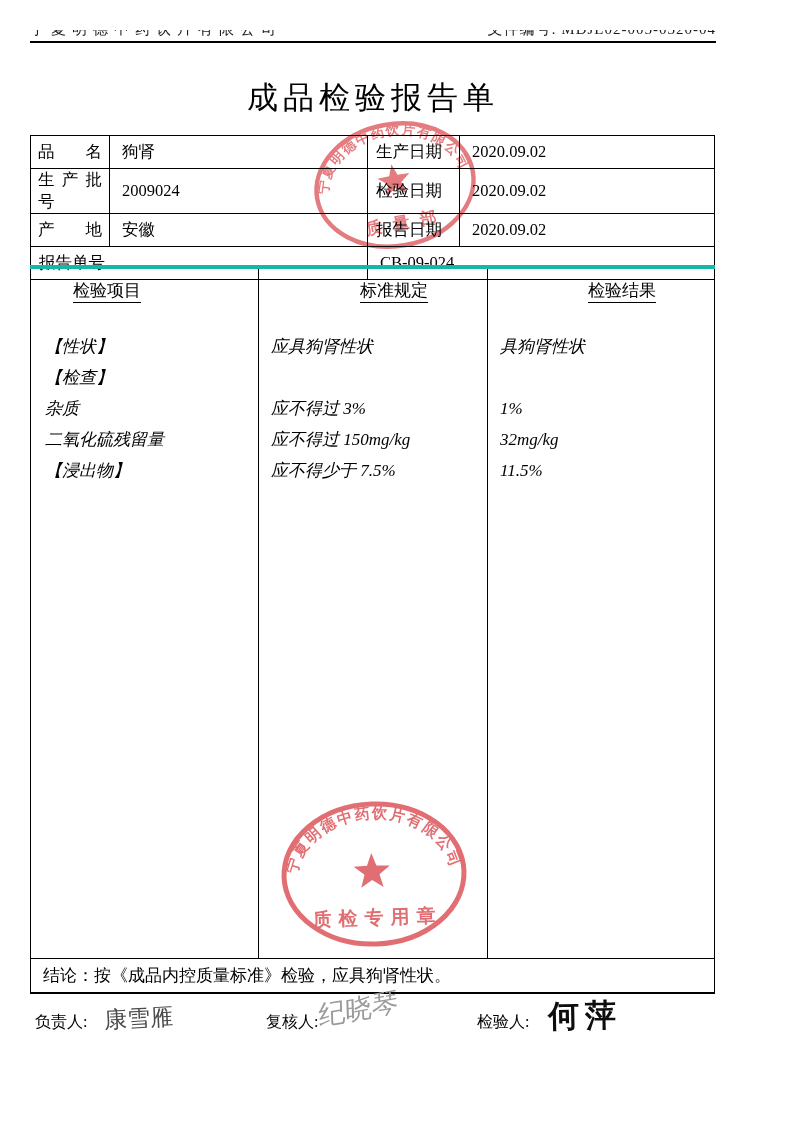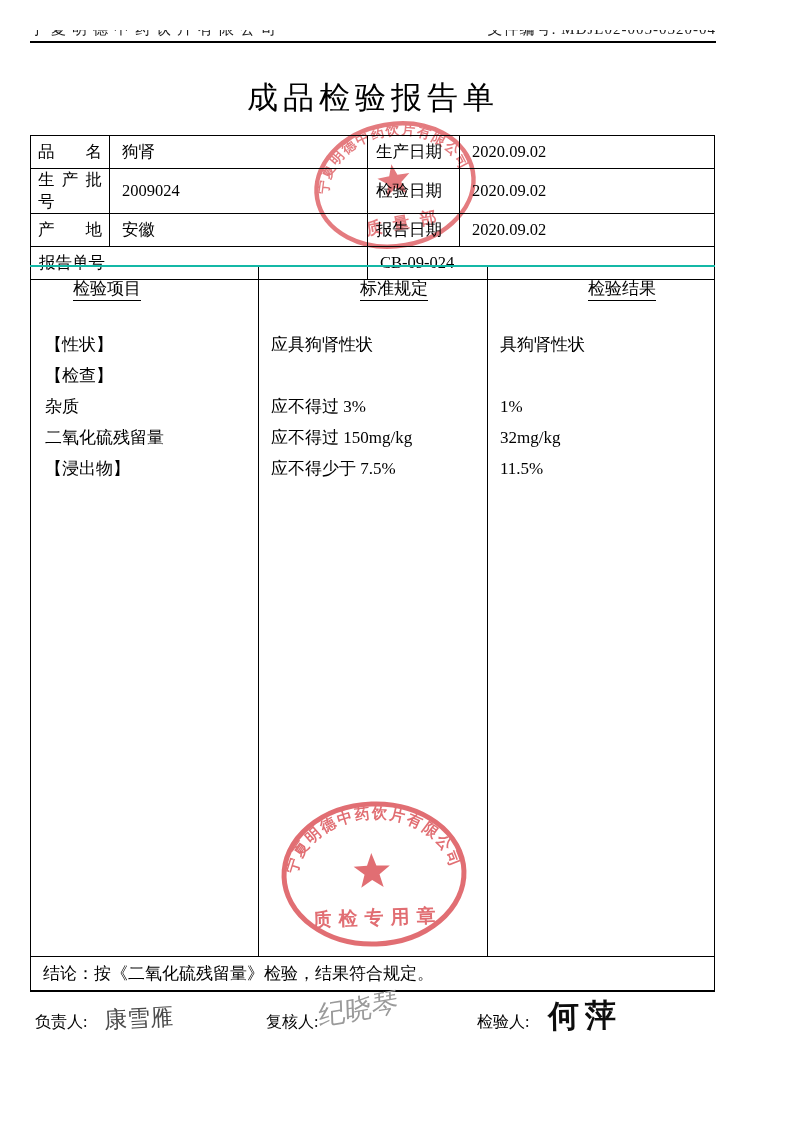--- a/index.html
+++ b/index.html
@@ -23,26 +23,26 @@
   table{border-collapse:collapse;}
   .info-table{position:absolute;left:30px;top:135px;width:684px;table-layout:fixed;}
   .info-table td{border:1.5px solid #000;height:32px;font-size:16.5px;padding:0;}
   .info-table td.jlabel{padding:0 7px;text-align:justify;text-align-last:justify;}
   .info-table td.plabel{padding:0 0 0 8px;}
   .info-table td.val{padding:0 0 0 12px;}
   
   .spec-table{position:absolute;left:30px;top:265px;width:684px;table-layout:fixed;}
   .spec-table td,.spec-table th{border-left:1.5px solid #000;border-right:1.5px solid #000;
       padding:0;font-weight:normal;font-size:17px;text-align:left;vertical-align:middle;}
-  .spec-table tr.hdr th{height:42px;border-top:2px solid #14b8a6;vertical-align:middle;padding-left:42px;}
+  .spec-table tr.hdr th{height:42px;border-top:4px solid #14b8a6;vertical-align:middle;padding-left:42px;}
   .spec-table tr.hdr th .u{border-bottom:1px solid #000;padding-bottom:2px;}
   .spec-table th.h1{padding-left:14px;}
   .spec-table th.h2,.spec-table th.h3{text-align:center;}
   .spec-table tr.sp td{height:20px;}
-  .spec-table tr.item td{height:31px;}
+  .spec-table tr.item td{height:31px;font-style:italic;}
   .spec-table td.c1{padding-left:14px;}
   .spec-table td.c2,.spec-table td.c3{padding-left:12px;}
   .spec-table tr.fill td{height:472px;vertical-align:top;}
   .spec-table tr.concl td{border-top:1.5px solid #000;border-bottom:2px solid #000;
       height:33px;padding-left:12px;font-size:17px;}
   
   .signs{position:absolute;left:30px;top:995px;width:686px;height:60px;font-size:16px;}
   .signs .lbl{position:absolute;top:17px;white-space:nowrap;}
   .sig{position:absolute;white-space:nowrap;font-family:"DejaVu Serif","Liberation Serif",serif;}
   .sig-mgr{left:74px;top:8px;font-size:23px;color:#4a4a4a;transform:rotate(-3deg);}
@@ -142,21 +142,21 @@
       <td class="c1">【浸出物】</td>
       <td class="c2">应不得少于 7.5%</td>
       <td class="c3">11.5%</td>
     </tr>
     <tr class="fill">
           <td></td>
           <td></td>
           <td></td>
         </tr>
     <tr class="concl">
-      <td colspan="3">结论：按《二氧化硫残留量》检验，结果符合规定。</td>
+      <td colspan="3">结论：按《成品内控质量标准》检验，应具狗肾性状。</td>
     </tr>
   </tbody>
     </table>
 
   <div class="signs">
     <span class="lbl" style="left:5px">负责人:</span>
     <span class="sig sig-mgr">康雪雁</span>
     <span class="lbl" style="left:236px">复核人:</span>
     <span class="sig sig-rev">纪晓琴</span>
     <span class="lbl" style="left:447px">检验人:</span>

